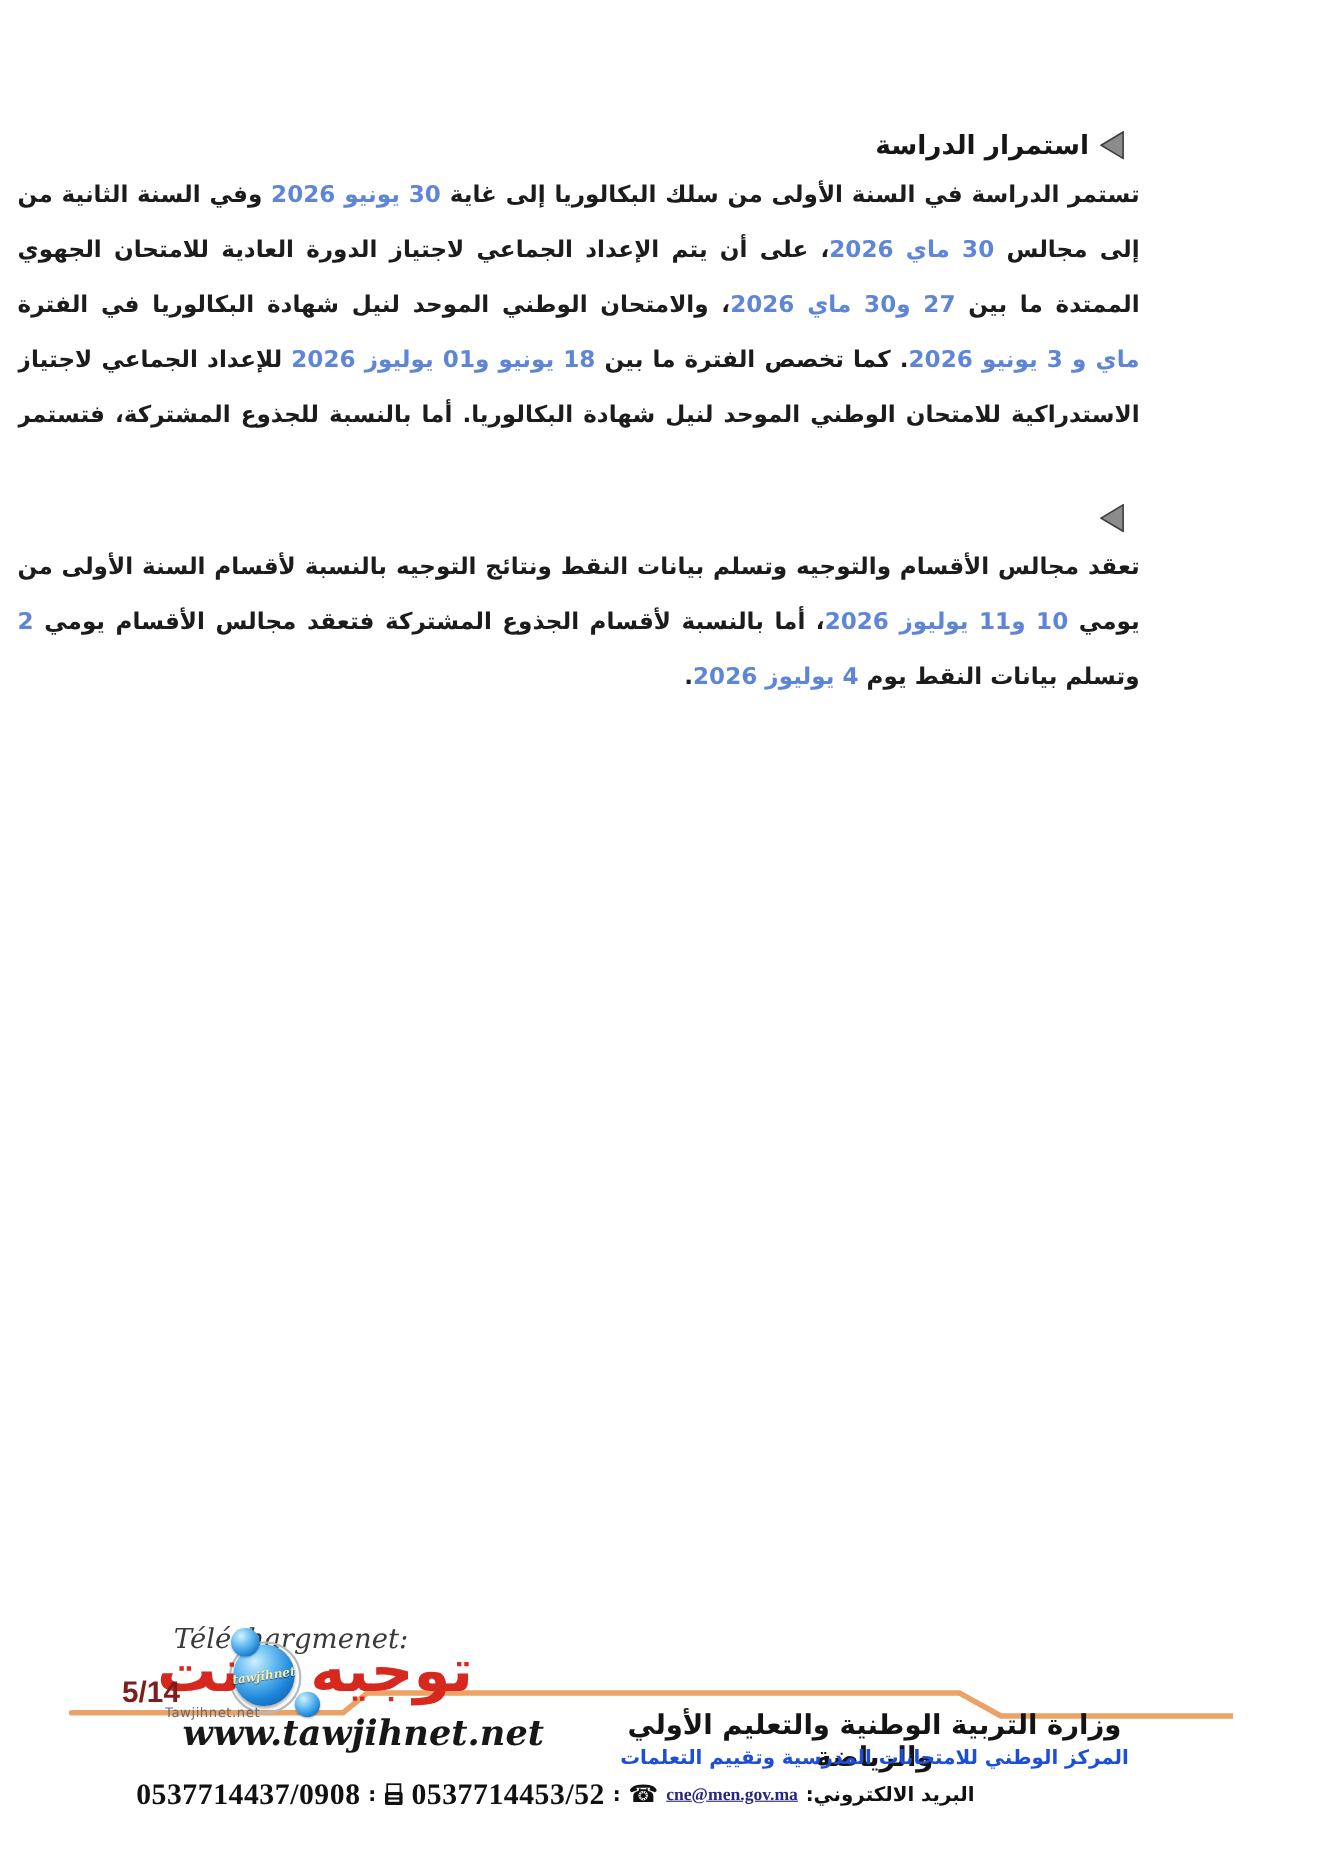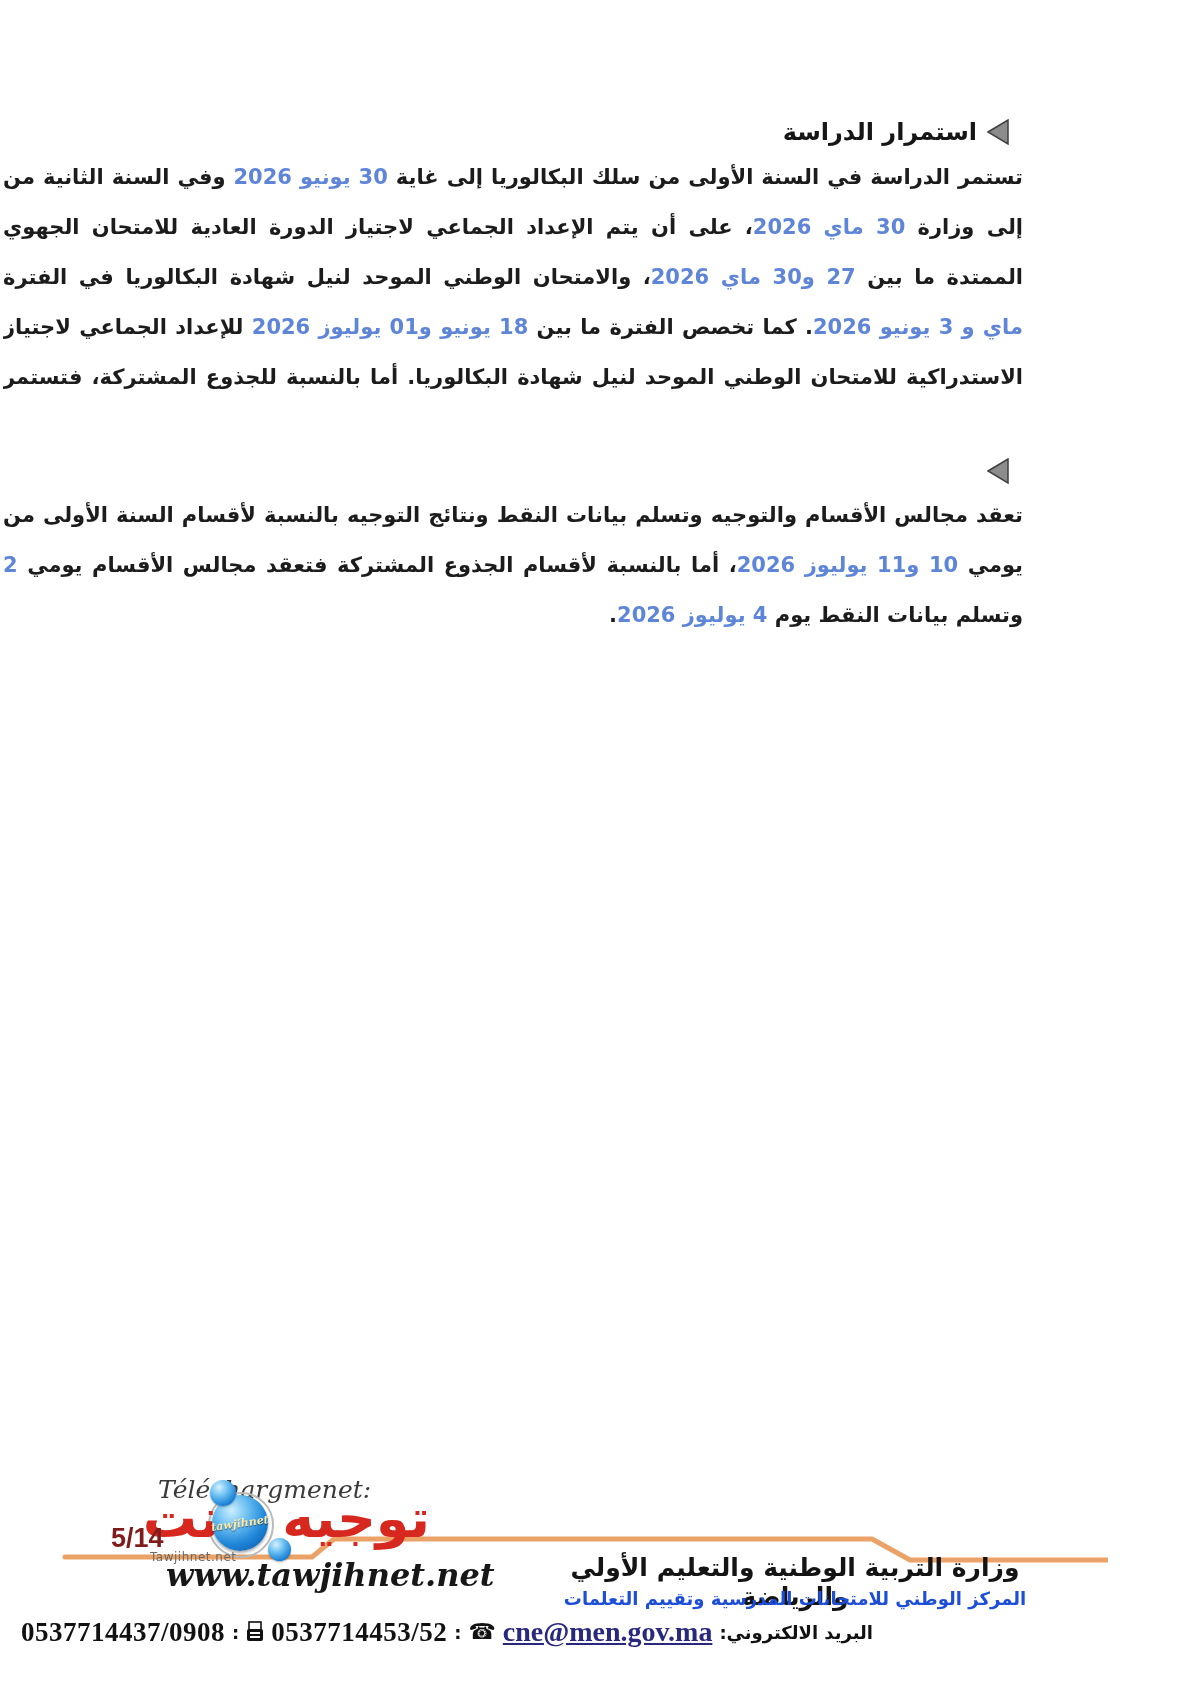--- a/index.html
+++ b/index.html
@@ -2,20 +2,21 @@
 <html lang="ar" style="--date-blue: #5E85D8; --logo-red: #D7281F; --email-navy: #28287E;"><head>
 <meta charset="utf-8">
 <style>
   html,body{margin:0;padding:0;background:#ffffff;}
   .page{
     position:relative;
     width:1108px;height:1696px;
     background:#ffffff;
     overflow:hidden;
     font-family:"DejaVu Sans", sans-serif;
+    padding-left:13px;
   }
 
   
   .content{
     position:absolute;
     top:118px;
     right:85px;
     width:1020px;
     direction:rtl;
     color:#1c1c1c;
@@ -118,21 +119,21 @@
     direction:rtl;display:flex;align-items:center;gap:7px;
     font-size:18px;font-weight:bold;color:#111;white-space:nowrap;
   }
   .ltr-isolate{direction:ltr;unicode-bidi:isolate;}
   .contact .num{
     font-family:"Liberation Serif", serif;
     font-weight:bold;font-size:27px;letter-spacing:.5px;
   }
   .email-link{
     font-family:"Liberation Serif", serif;
-    font-weight:bold;font-size:28px;
+    font-weight:bold;font-size:16px;
     color:var(--email-navy,#28287E);
     text-decoration:underline;
   }
   .glyph-icon{font-size:22px;line-height:22px;color:#111;}
   .fax-svg{display:block;}
 </style>
 </head>
 <body>
 
 <div class="page">
@@ -140,21 +141,21 @@
   <div class="content">
 
     <div class="heading-row">
       <svg class="tri" width="22" height="26" viewBox="0 0 22 26">
         <polygon points="1,13 21,1 21,25" fill="#8C8C8C" stroke="#3f3f3f" stroke-width="1.5"></polygon>
       </svg>
       <span>استمرار الدراسة</span>
     </div>
     <div class="para">
         <div class="p-line"><span>تستمر الدراسة في السنة الأولى من سلك البكالوريا إلى غاية </span><span class="run-blue">30 يونيو 2026</span><span> وفي السنة الثانية من سلك البكالوريا</span></div>
-        <div class="p-line"><span>إلى وزارة </span><span class="run-blue">30 ماي 2026</span><span>، على أن يتم الإعداد الجماعي لاجتياز الدورة العادية للامتحان الجهوي الموحد في الفترة</span></div>
+        <div class="p-line"><span>إلى مجالس </span><span class="run-blue">30 ماي 2026</span><span>، على أن يتم الإعداد الجماعي لاجتياز الدورة العادية للامتحان الجهوي الموحد في الفترة</span></div>
         <div class="p-line"><span>الممتدة ما بين </span><span class="run-blue">27 و30 ماي 2026</span><span>، والامتحان الوطني الموحد لنيل شهادة البكالوريا في الفترة الممتدة ما بين </span></div>
         <div class="p-line"><span class="run-blue">ماي و 3 يونيو 2026</span><span>. كما تخصص الفترة ما بين </span><span class="run-blue">18 يونيو و01 يوليوز 2026</span><span> للإعداد الجماعي لاجتياز الدورة</span></div>
         <div class="p-line"><span>الاستدراكية للامتحان الوطني الموحد لنيل شهادة البكالوريا. أما بالنسبة للجذوع المشتركة، فتستمر الدراسة إلى آخر</span></div>
       </div>
 
     <div class="heading-row section-2">
       <svg class="tri" width="22" height="26" viewBox="0 0 22 26">
         <polygon points="1,13 21,1 21,25" fill="#8C8C8C" stroke="#3f3f3f" stroke-width="1.5"></polygon>
       </svg>
     </div>

